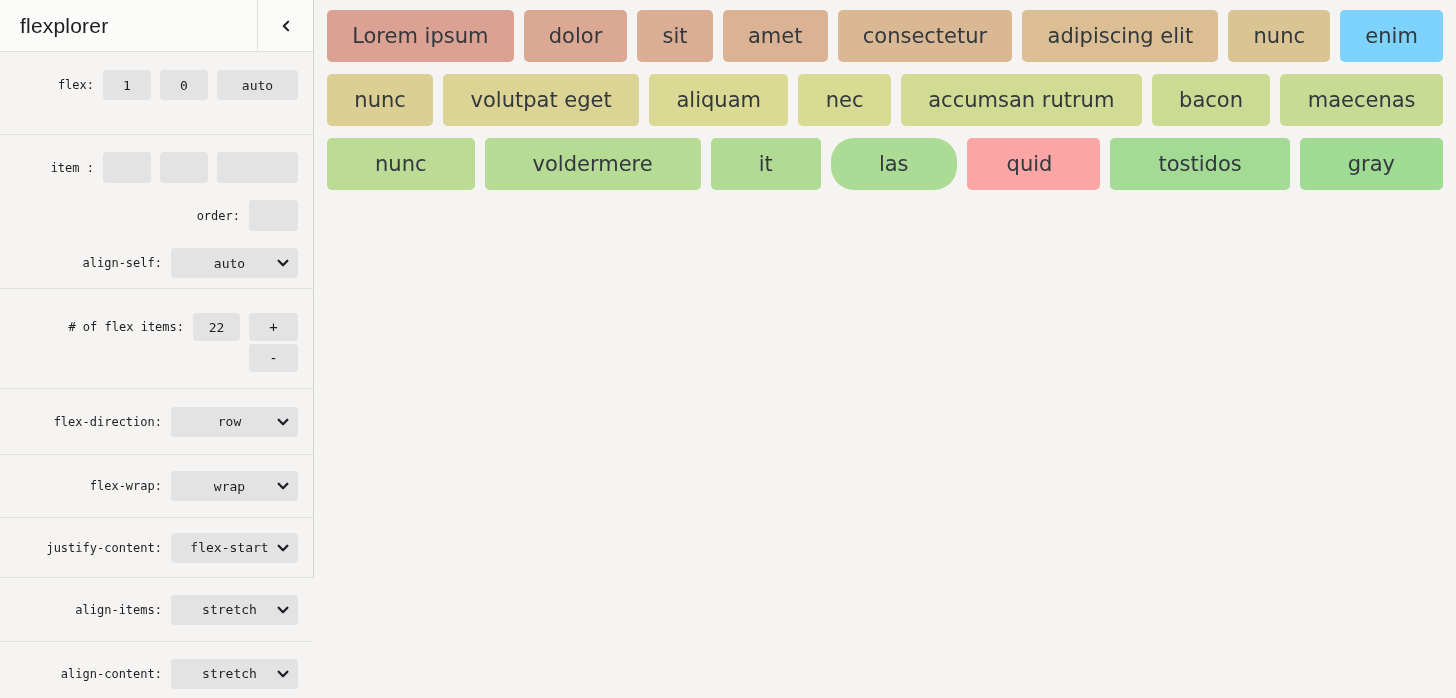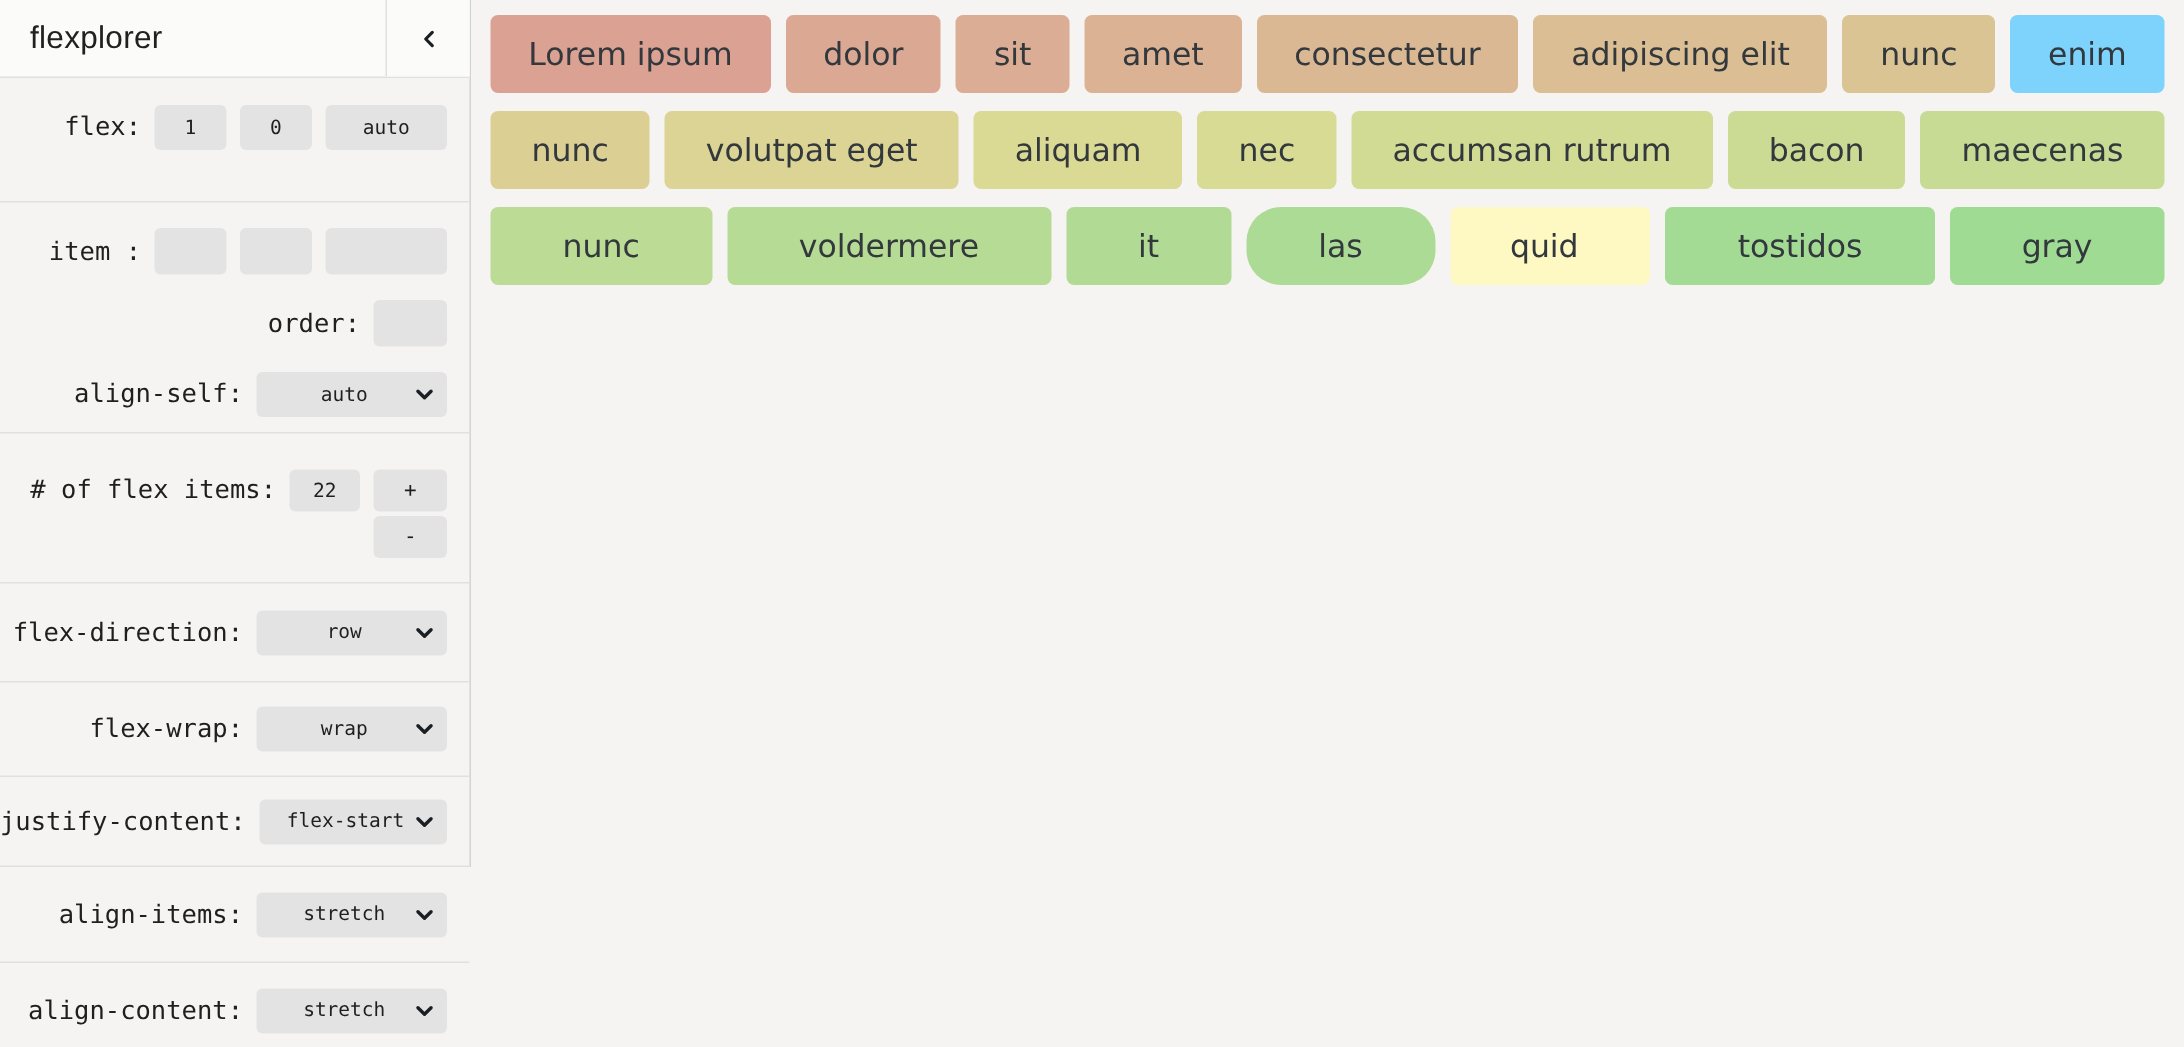--- a/index.html
+++ b/index.html
@@ -45,21 +45,21 @@
   .crow {
     display: flex; justify-content: flex-end; align-items: center;
     padding-right: 15px; gap: 9px; width: 100%;
   }
   .sec-flex .crow { margin-top: 18px; }
   .sec-group .crow { margin-bottom: 17px; }
   .sec-group .crow:last-child { margin-bottom: 0; }
 
   .clabel {
     font-family: "DejaVu Sans Mono", monospace;
-    font-size: 17px; color: #1f1f1f; white-space: pre;
+    font-size: 12px; color: #1f1f1f; white-space: pre;
   }
   .box {
     background: #e3e3e3; border: none; border-radius: 4px;
     height: 30px; text-align: center;
     font-family: "DejaVu Sans Mono", monospace; font-size: 13px; color: #1f1f1f;
     outline: none;
   }
   .box.small { width: 48px; }
   .box.wide  { width: 81px; }
   .box.order { width: 49px; height: 31px; }
@@ -233,19 +233,19 @@
         <div class="flex-item" style="background: rgb(215, 219, 148);">nec</div>
         <div class="flex-item" style="background: rgb(210, 219, 148);">accumsan rutrum</div>
         <div class="flex-item" style="background: rgb(204, 219, 148);">bacon</div>
         <div class="flex-item" style="background: rgb(199, 219, 148);">maecenas</div>
       </div>
       <div class="flex-row">
         <div class="flex-item" style="background: rgb(188, 219, 148);">nunc</div>
         <div class="flex-item" style="background: rgb(182, 219, 148);">voldermere</div>
         <div class="flex-item" style="background: rgb(177, 219, 148); text-align: right;">it</div>
         <div class="flex-item" style="background: rgb(171, 219, 148); border-radius: 23px;">las</div>
-        <div class="flex-item" style="background: #fef9c3; padding-left: 16px;">quid</div>
+        <div class="flex-item" style="background: #fca5a5; padding-left: 16px;">quid</div>
         <div class="flex-item" style="background: rgb(163, 219, 148);">tostidos</div>
         <div class="flex-item" style="background: rgb(160, 219, 148);">gray</div>
       </div>
     </main>
 
 </div>
 
 </body></html>

